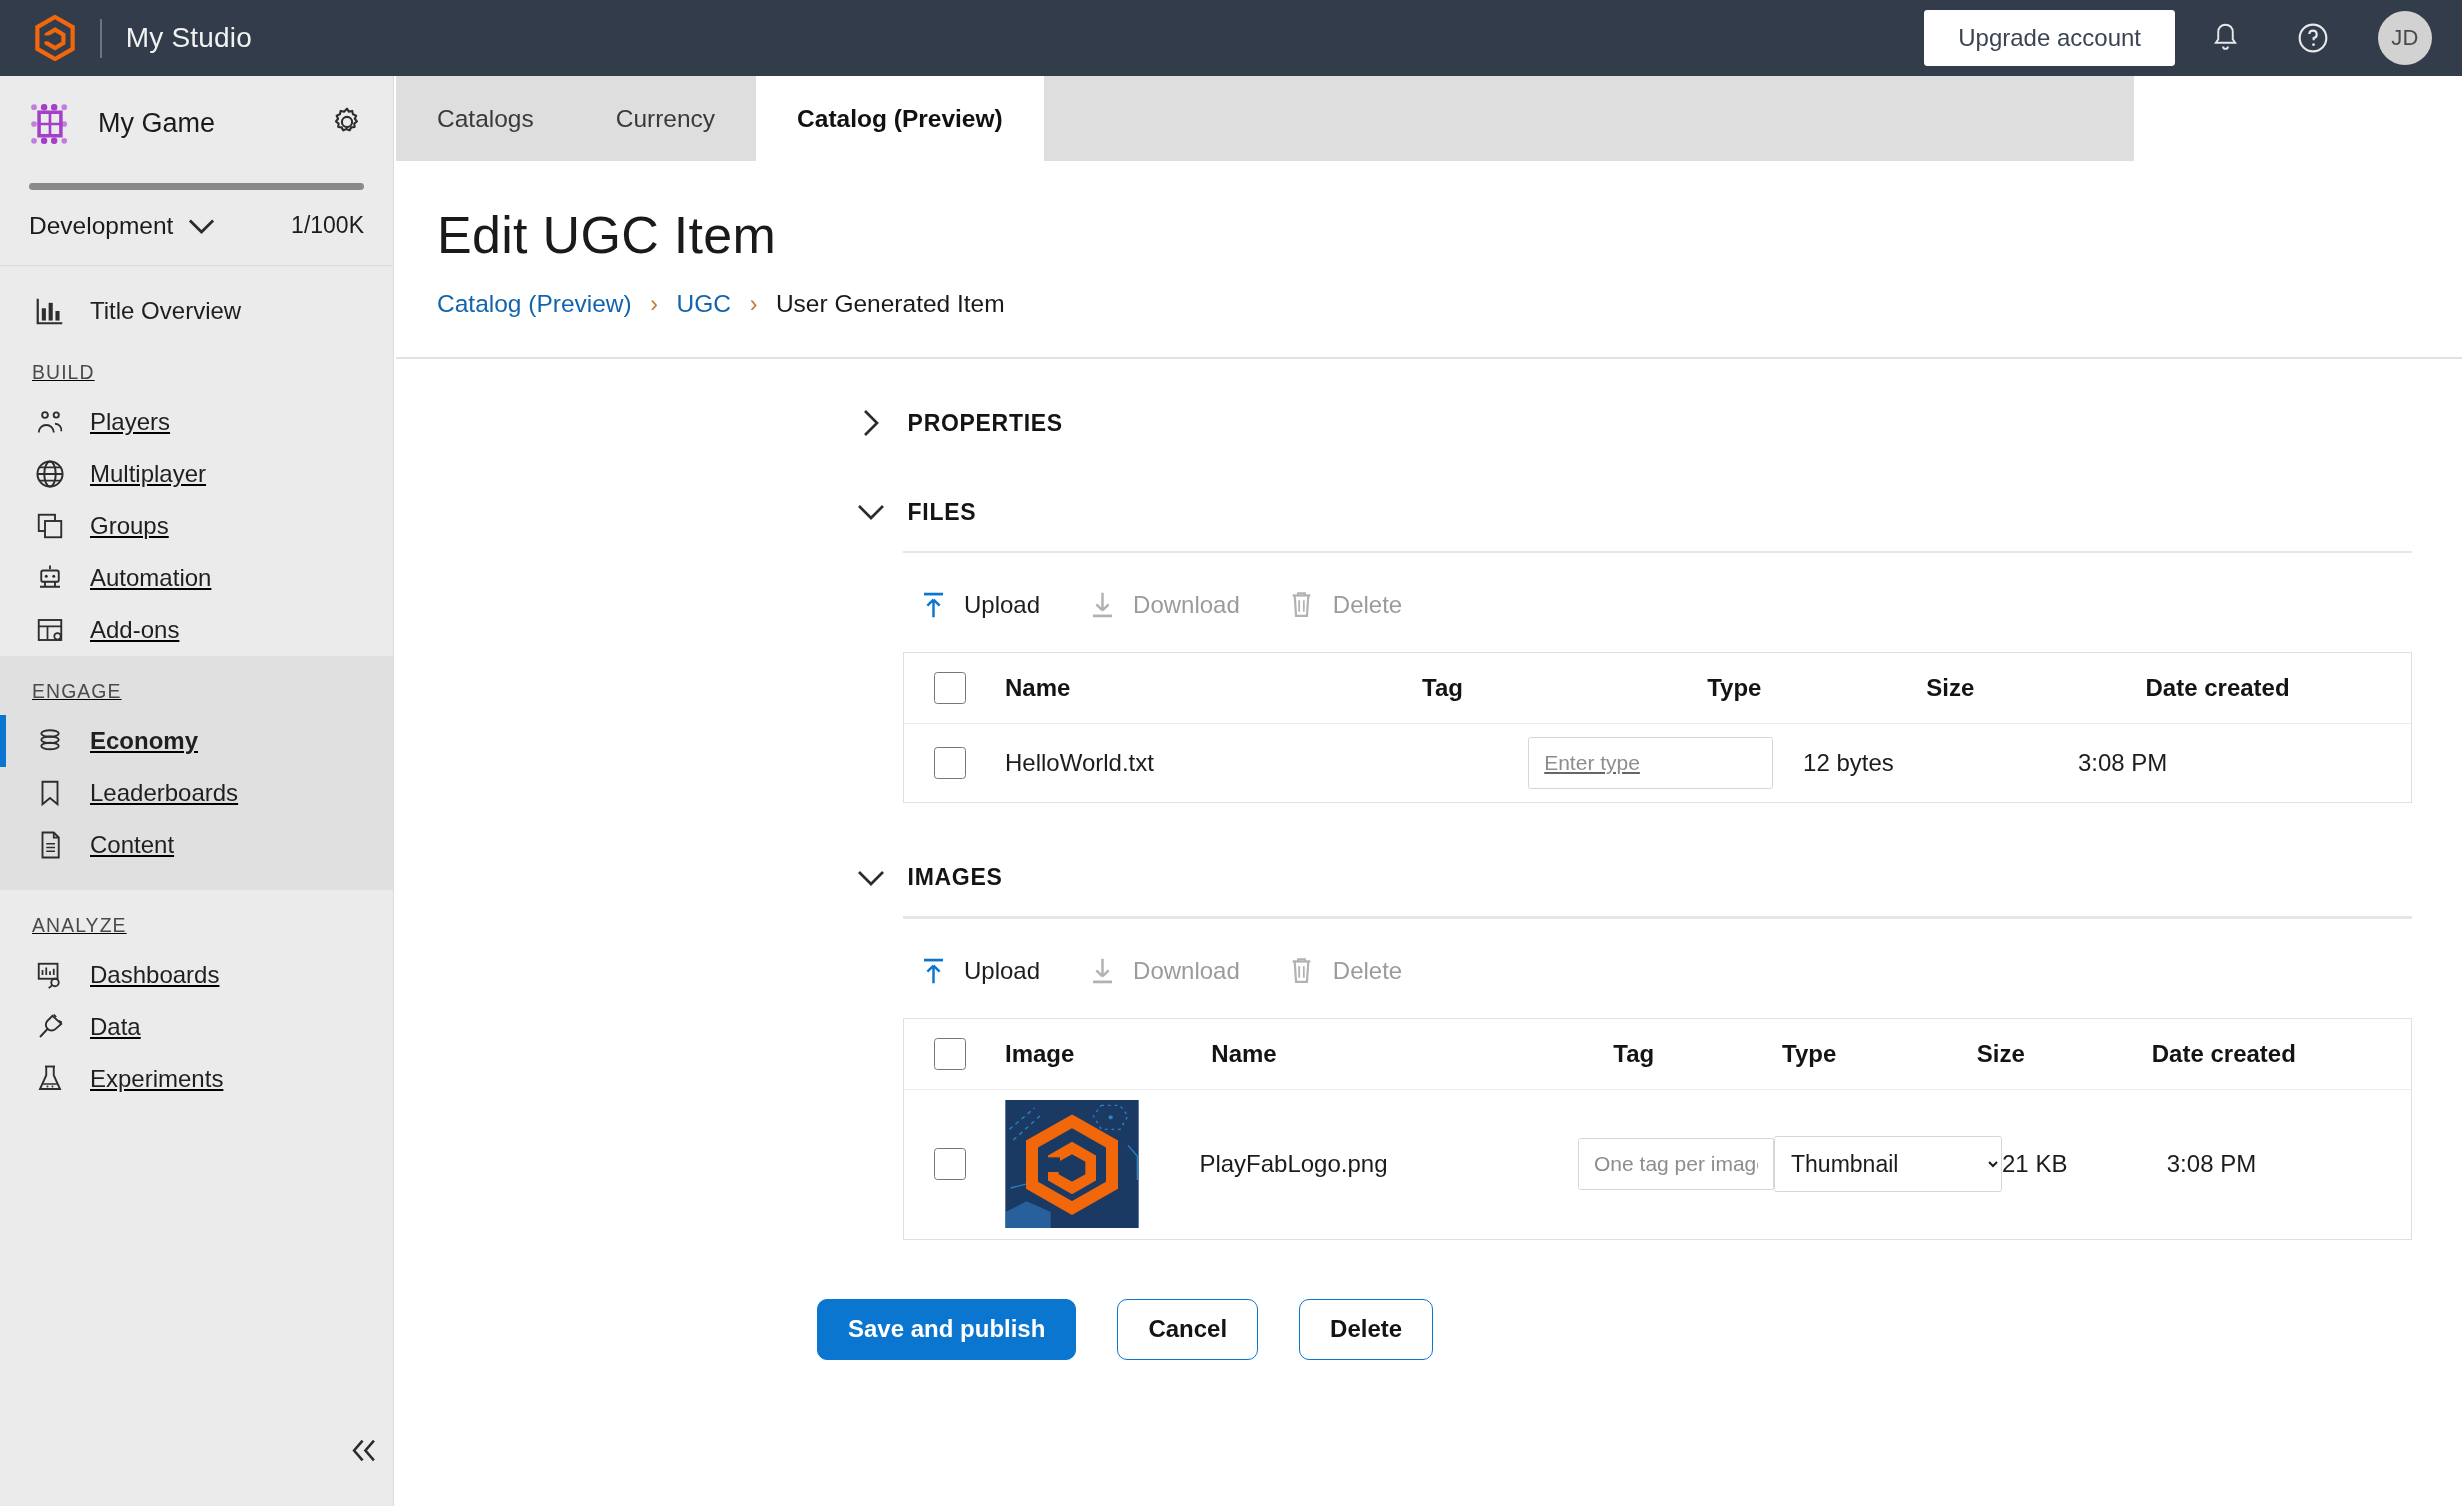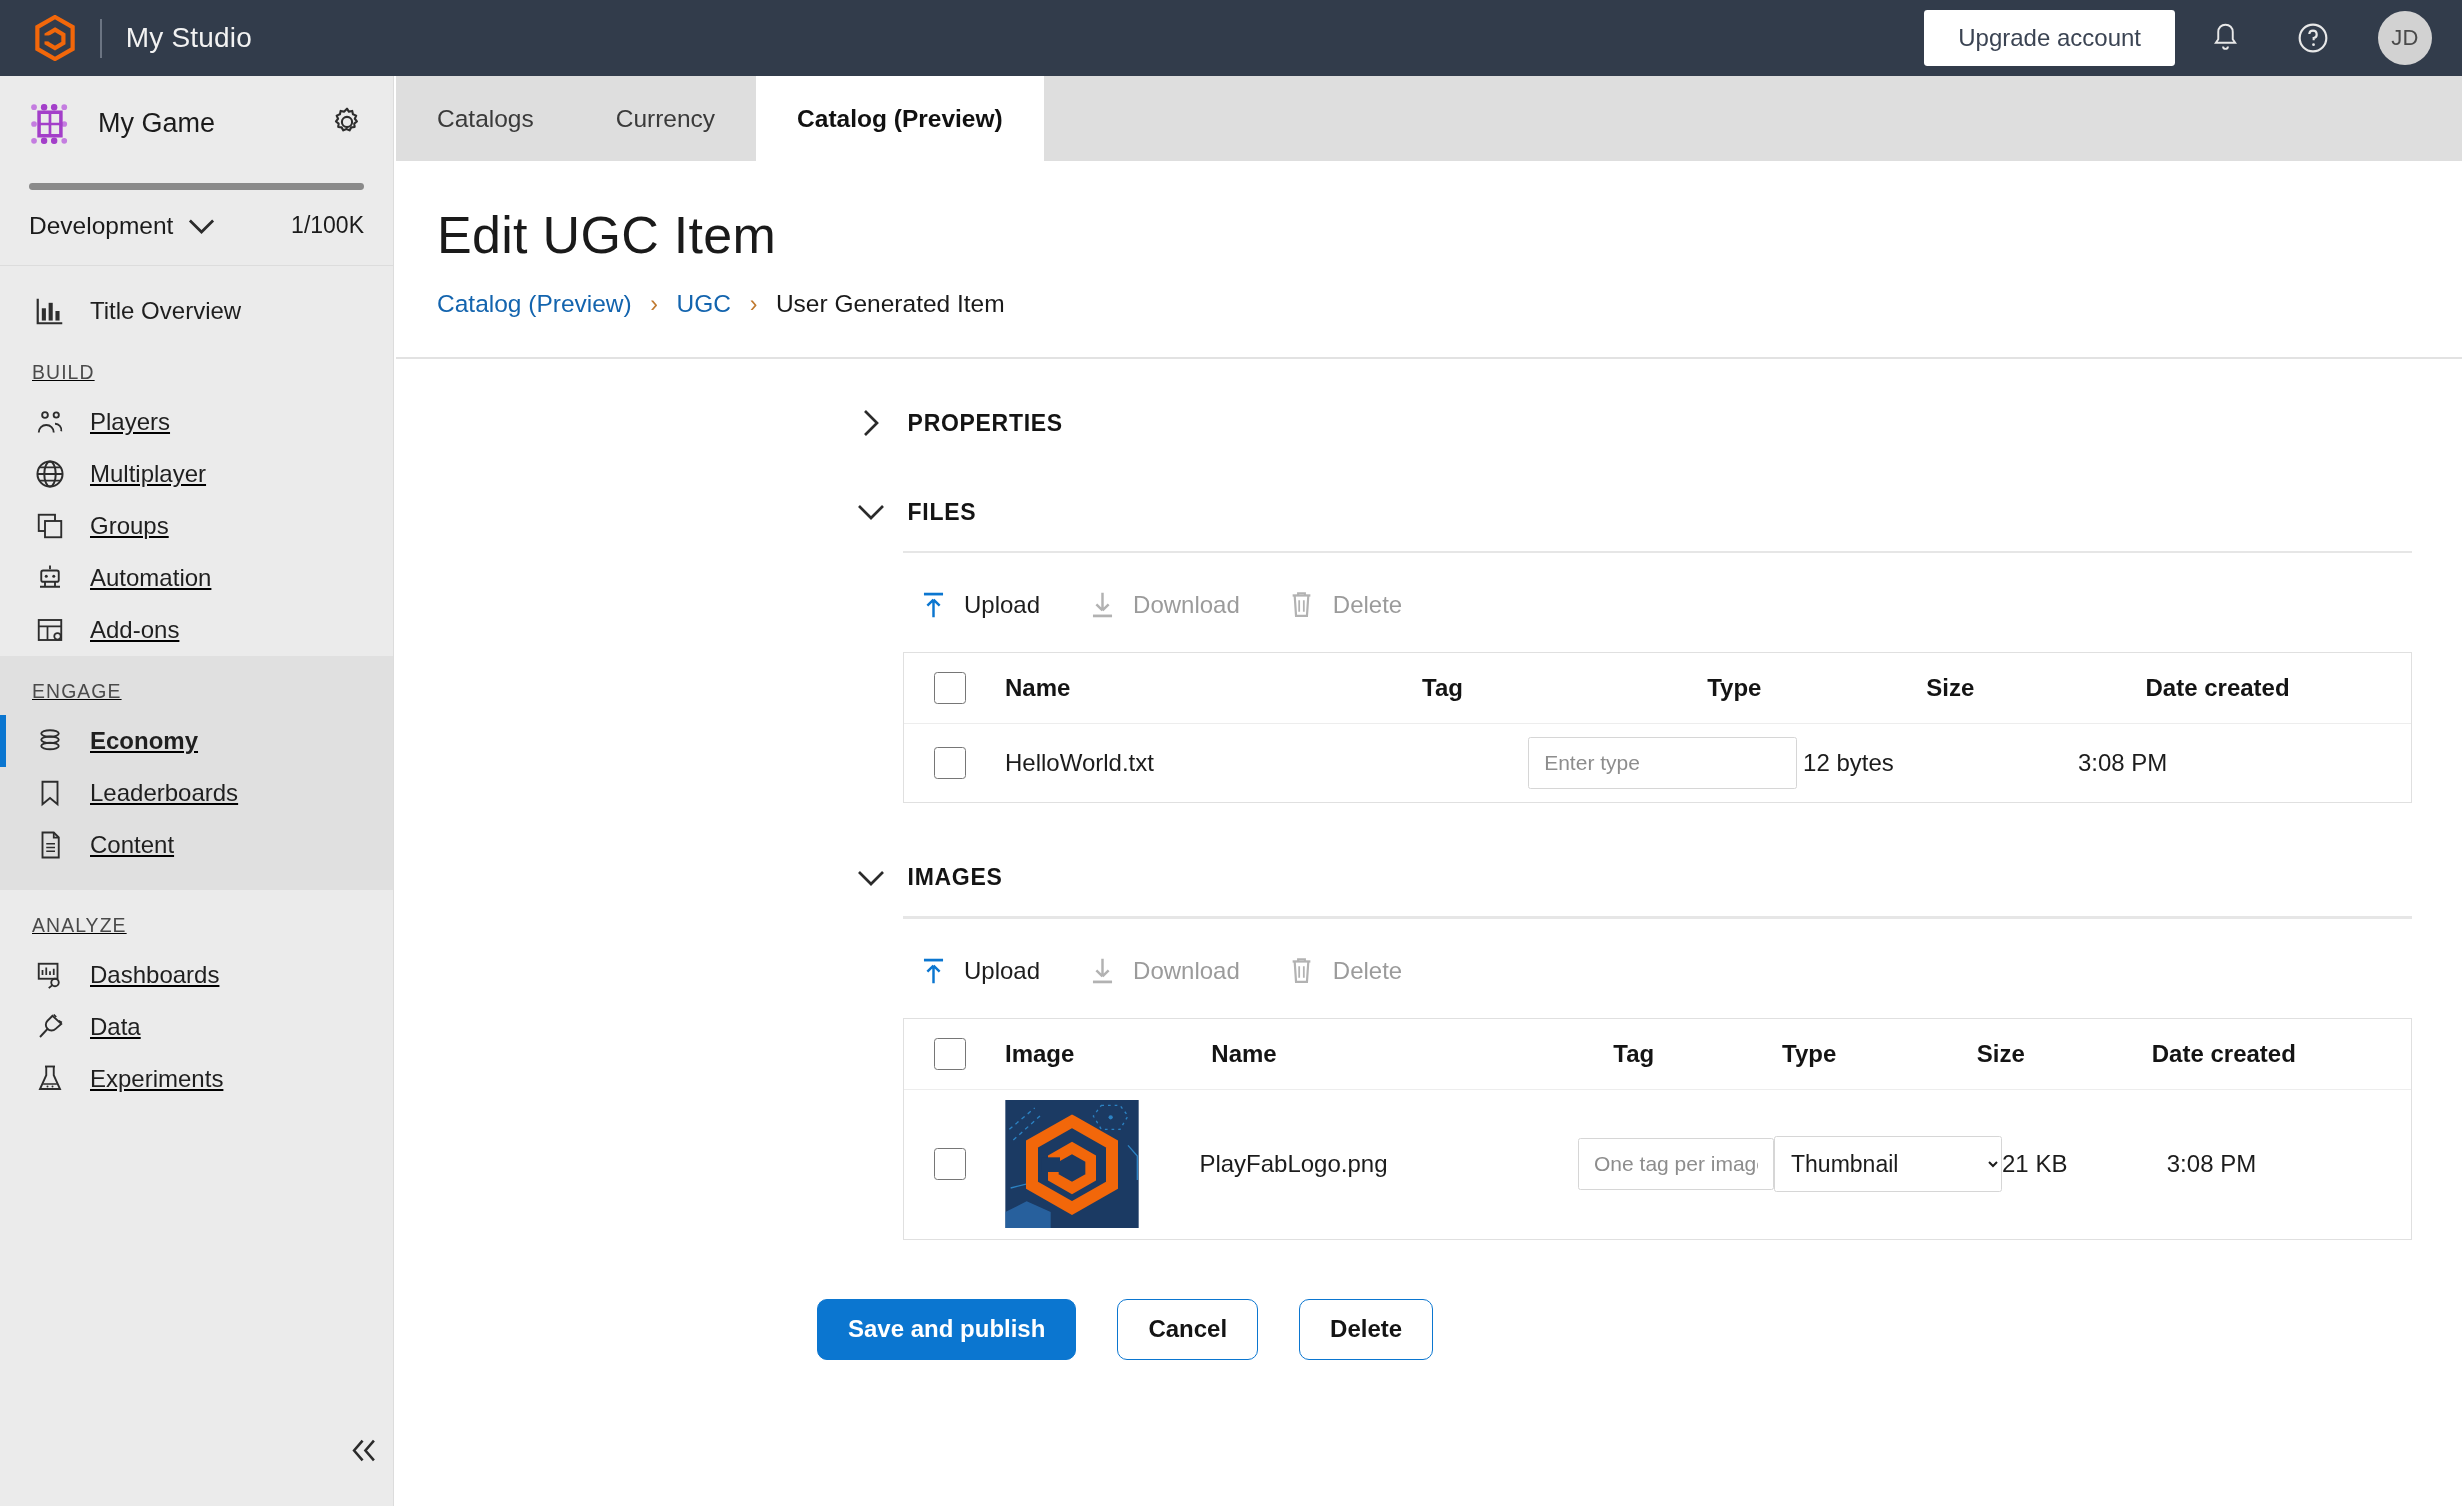--- a/index.html
+++ b/index.html
@@ -111,21 +111,21 @@
   .collapse-btn {
     position: absolute; bottom: 30px; left: 338px;
     width: 51px; height: 51px;
     display: flex; align-items: center; justify-content: center;
     cursor: pointer;
   }
 
   
   .tabstrip {
     position: absolute; top: 76px; left: 396px;
-    width: 2067px; height: 85px;
+    width: 1738px; height: 85px;
     background: #dedede;
     display: flex; align-items: flex-start;
   }
   .tab {
     height: 85px; display: flex; align-items: center;
     padding: 0 41px; font-size: 24.5px; color: #3a3a3a;
     cursor: pointer; white-space: nowrap;
   }
   .tab.active {
     background: #ffffff; color: #111; font-weight: bold;
@@ -575,21 +575,21 @@
       <div class="th f-type">Type</div>
       <div class="th f-size">Size</div>
       <div class="th f-date">Date created</div>
     </div>
     <div class="tr files-row">
       <div class="cb-cell">
         <span class="cbox"></span>
       </div>
       <div class="td f-name">HelloWorld.txt</div>
       <div class="f-type">
-        <input class="inp" style="width: 269px;" placeholder="Enter type">
+        <input class="inp" style="width: 245px; text-decoration: underline;" placeholder="Enter type">
       </div>
       <div class="td f-size">12 bytes</div>
       <div class="td f-date">3:08 PM</div>
     </div>
   </div>
 
   <div class="section-head" style="margin-top:56px;">
     <span class="sec-chevron">
       <svg width="30" height="20" viewBox="0 0 20 12">
           <path d="M2 2 L10 10 L18 2" fill="none" stroke="#2b2b2b" stroke-width="1.8"></path>

